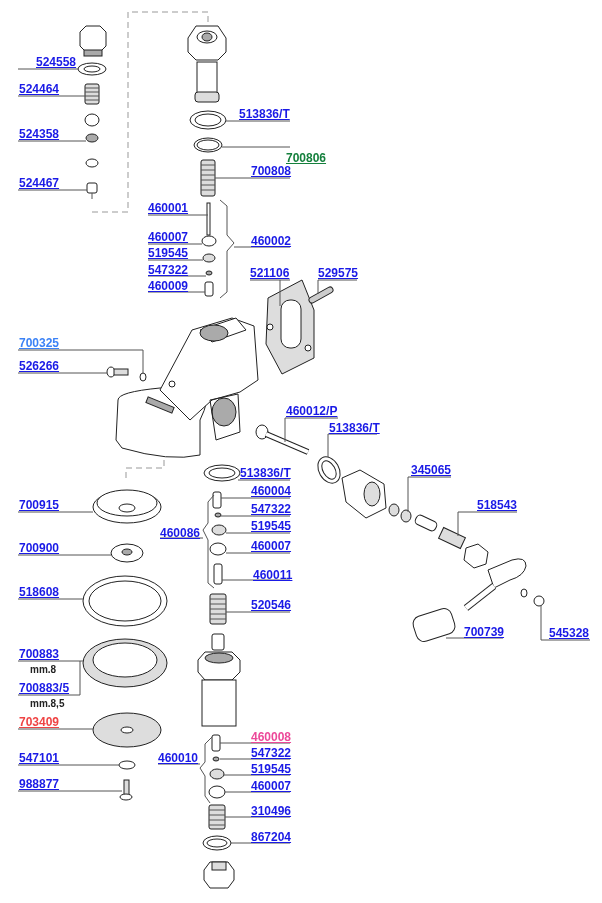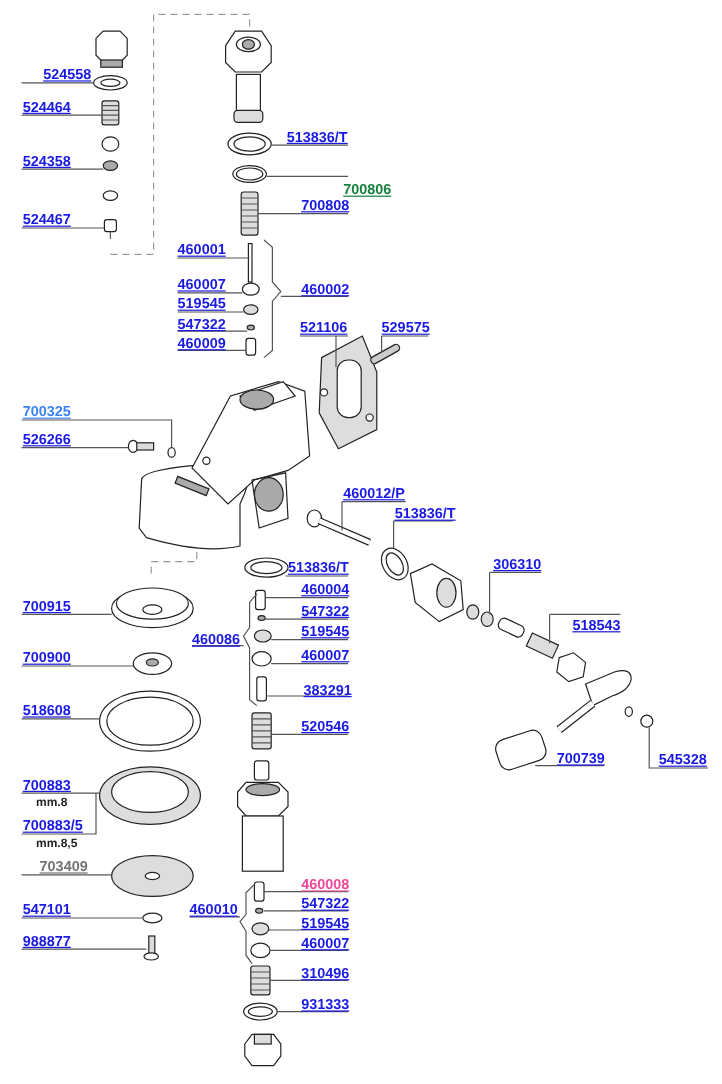--- a/index.html
+++ b/index.html
@@ -241,44 +241,44 @@
 <span class="lbl" style="left: 251px; top: 235px; color: rgb(26, 26, 230);">460002</span>
 
 <span class="lbl" style="left: 250px; top: 267px; color: rgb(26, 26, 230);">521106</span>
 <span class="lbl" style="left: 318px; top: 267px; color: rgb(26, 26, 230);">529575</span>
 
 <span class="lbl" style="left: 19px; top: 337px; color: #3b82f6;">700325</span>
 <span class="lbl" style="left: 19px; top: 360px; color: rgb(26, 26, 230);">526266</span>
 
 <span class="lbl" style="left: 286px; top: 405px; color: rgb(26, 26, 230);">460012/P</span>
 <span class="lbl" style="left: 329px; top: 422px; color: rgb(26, 26, 230);">513836/T</span>
-<span class="lbl" style="left: 411px; top: 464px; color: rgb(26, 26, 230);">306310</span>
-<span class="lbl" style="left: 477px; top: 499px; color: rgb(26, 26, 230); margin-top: 16px;">518543</span>
+<span class="lbl" style="left: 411px; top: 464px; color: rgb(26, 26, 230);">345065</span>
+<span class="lbl" style="left: 477px; top: 499px; color: rgb(26, 26, 230);">518543</span>
 <span class="lbl" style="left: 464px; top: 626px; color: rgb(26, 26, 230);">700739</span>
 <span class="lbl" style="left: 549px; top: 627px; color: rgb(26, 26, 230);">545328</span>
 
 <span class="lbl" style="left: 240px; top: 467px; color: rgb(26, 26, 230);">513836/T</span>
 <span class="lbl" style="left: 251px; top: 485px; color: rgb(26, 26, 230);">460004</span>
 <span class="lbl" style="left: 251px; top: 503px; color: rgb(26, 26, 230);">547322</span>
 <span class="lbl" style="left: 251px; top: 520px; color: rgb(26, 26, 230);">519545</span>
 <span class="lbl" style="left: 251px; top: 540px; color: rgb(26, 26, 230);">460007</span>
 <span class="lbl" style="left: 160px; top: 527px; color: rgb(26, 26, 230);">460086</span>
-<span class="lbl" style="left: 253px; top: 569px; color: rgb(26, 26, 230);">383291</span>
+<span class="lbl" style="left: 253px; top: 569px; color: rgb(26, 26, 230);">460011</span>
 <span class="lbl" style="left: 251px; top: 599px; color: rgb(26, 26, 230);">520546</span>
 
 <span class="lbl" style="left: 19px; top: 499px; color: rgb(26, 26, 230);">700915</span>
 <span class="lbl" style="left: 19px; top: 542px; color: rgb(26, 26, 230);">700900</span>
 <span class="lbl" style="left: 19px; top: 586px; color: rgb(26, 26, 230);">518608</span>
 <span class="lbl" style="left: 19px; top: 648px; color: rgb(26, 26, 230);">700883</span>
 <span class="sub" style="left:30px;top:664px">mm.8</span>
 <span class="lbl" style="left: 19px; top: 682px; color: rgb(26, 26, 230);">700883/5</span>
 <span class="sub" style="left:30px;top:698px">mm.8,5</span>
-<span class="lbl" style="left: 33px; top: 716px; color: #737373; text-align: right;">703409</span>
+<span class="lbl" style="left: 19px; top: 716px; color: #ef4444; text-align: right;">703409</span>
 <span class="lbl" style="left: 19px; top: 752px; color: rgb(26, 26, 230);">547101</span>
 <span class="lbl" style="left: 19px; top: 778px; color: rgb(26, 26, 230);">988877</span>
 
 <span class="lbl" style="left: 251px; top: 731px; color: #ec4899;">460008</span>
 <span class="lbl" style="left: 251px; top: 747px; color: rgb(26, 26, 230);">547322</span>
 <span class="lbl" style="left: 251px; top: 763px; color: rgb(26, 26, 230);">519545</span>
 <span class="lbl" style="left: 251px; top: 780px; color: rgb(26, 26, 230);">460007</span>
 <span class="lbl" style="left: 158px; top: 752px; color: rgb(26, 26, 230);">460010</span>
 <span class="lbl" style="left: 251px; top: 805px; color: rgb(26, 26, 230);">310496</span>
-<span class="lbl" style="left: 251px; top: 831px; color: rgb(26, 26, 230);">931333</span>
+<span class="lbl" style="left: 251px; top: 831px; color: rgb(26, 26, 230);">867204</span>
 
 </body></html>

